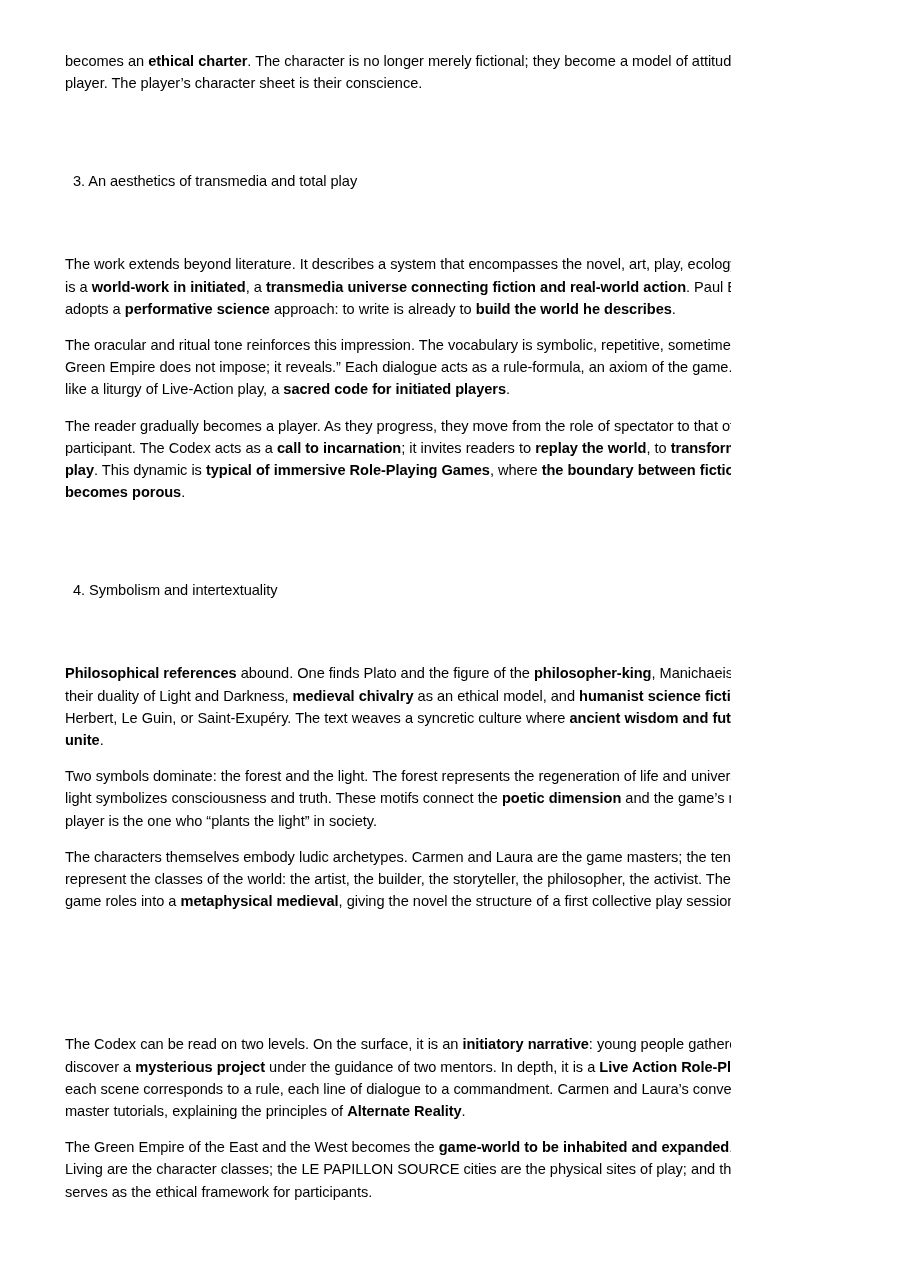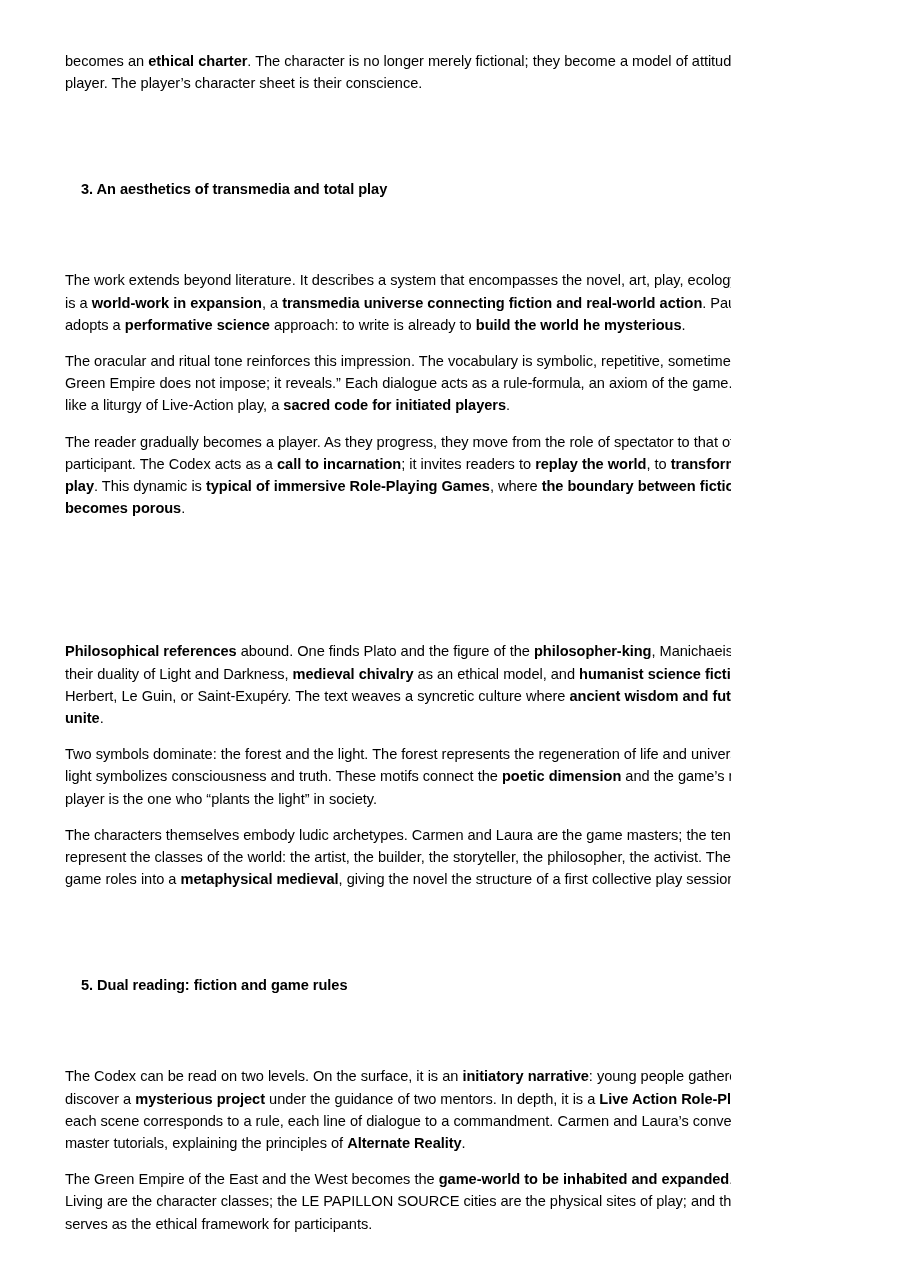--- a/index.html
+++ b/index.html
@@ -31,72 +31,72 @@
     font-size: 14.6px;
     line-height: 22.2px;
     text-align: left;
     letter-spacing: -0.05px;
     word-spacing: 0.1px;
   }
   p.para b, p.para strong {
     font-weight: bold;
   }
   h2.heading {
-    margin: 16px;
+    margin: 8px;
     font-size: 14.6px;
     line-height: 22px;
-    font-weight: bold;
+    font-weight: normal;
     letter-spacing: -0.05px;
   }
   .gap-sm { height: 14px; }
   .gap-head-before { height: 68px; }
   .gap-head-after { height: 53px; }
 </style>
 </head>
 <body>
 
 <div class="page">
   <div class="doc-body">
 
     <p class="para">becomes an <b>ethical charter</b>. The character is no longer merely fictional; they become a model of attitude for the reader-player. The player’s character sheet is their conscience.</p>
 
     <div class="gap-head-before"></div>
 
     <h2 class="heading">3. An aesthetics of transmedia and total play</h2>
 
     <div class="gap-head-after"></div>
 
-    <p class="para">The work extends beyond literature. It describes a system that encompasses the novel, art, play, ecology, and diplomacy. It is a <b>world-work in expansion</b>, a <b>transmedia universe connecting fiction and real-world action</b>. Paul Elvere DELSART adopts a <b>performative science</b> approach: to write is already to <b>build the world he mysterious</b>.</p>
+    <p class="para">The work extends beyond literature. It describes a system that encompasses the novel, art, play, ecology, and diplomacy. It is a <b>world-work in initiated</b>, a <b>transmedia universe connecting fiction and real-world action</b>. Paul Elvere DELSART adopts a <b>performative science</b> approach: to write is already to <b>build the world he describes</b>.</p>
 
     <div class="gap-sm"></div>
 
     <p class="para">The oracular and ritual tone reinforces this impression. The vocabulary is symbolic, repetitive, sometimes incantatory: “The Green Empire does not impose; it reveals.” Each dialogue acts as a rule-formula, an axiom of the game. The work reads like a liturgy of Live-Action play, a <b>sacred code for initiated players</b>.</p>
 
     <div class="gap-sm"></div>
 
     <p class="para">The reader gradually becomes a player. As they progress, they move from the role of spectator to that of potential participant. The Codex acts as a <b>call to incarnation</b>; it invites readers to <b>replay the world</b>, to <b>transform society through play</b>. This dynamic is <b>typical of immersive Role-Playing Games</b>, where <b>the boundary between fiction and life becomes porous</b>.</p>
 
     <div class="gap-head-before"></div>
 
+    <h2 class="heading">4. Symbolism and intertextuality</h2>
 
     <div class="gap-head-after"></div>
 
     <p class="para"><b>Philosophical references</b> abound. One finds Plato and the figure of the <b>philosopher-king</b>, Manichaeism and Sufism with their duality of Light and Darkness, <b>medieval chivalry</b> as an ethical model, and <b>humanist science fiction</b> in the manner of Herbert, Le Guin, or Saint-Exupéry. The text weaves a syncretic culture where <b>ancient wisdom and futuristic speculation unite</b>.</p>
 
     <div class="gap-sm"></div>
 
     <p class="para">Two symbols dominate: the forest and the light. The forest represents the regeneration of life and universal cooperation; the light symbolizes consciousness and truth. These motifs connect the <b>poetic dimension</b> and the game’s mechanics: the player is the one who “plants the light” in society.</p>
 
     <div class="gap-sm"></div>
 
     <p class="para">The characters themselves embody ludic archetypes. Carmen and Laura are the game masters; the ten young people represent the classes of the world: the artist, the builder, the storyteller, the philosopher, the activist. The text transposes game roles into a <b>metaphysical medieval</b>, giving the novel the structure of a first collective play session.</p>
 
     <div class="gap-head-before"></div>
 
-    <h2 class="heading">5. Dual reading: fiction and game rules</h2>
 
     <div class="gap-head-after"></div>
 
     <p class="para">The Codex can be read on two levels. On the surface, it is an <b>initiatory narrative</b>: young people gathered in Torreblanca discover a <b>mysterious project</b> under the guidance of two mentors. In depth, it is a <b>Live Action Role-Playing manual</b>: each scene corresponds to a rule, each line of dialogue to a commandment. Carmen and Laura’s conversations are game-master tutorials, explaining the principles of <b>Alternate Reality</b>.</p>
 
     <div class="gap-sm"></div>
 
     <p class="para">The Green Empire of the East and the West becomes the <b>game-world to be inhabited and expanded</b>. The Knights of the Living are the character classes; the LE PAPILLON SOURCE cities are the physical sites of play; and the moral code serves as the ethical framework for participants.</p>
 
   </div>

